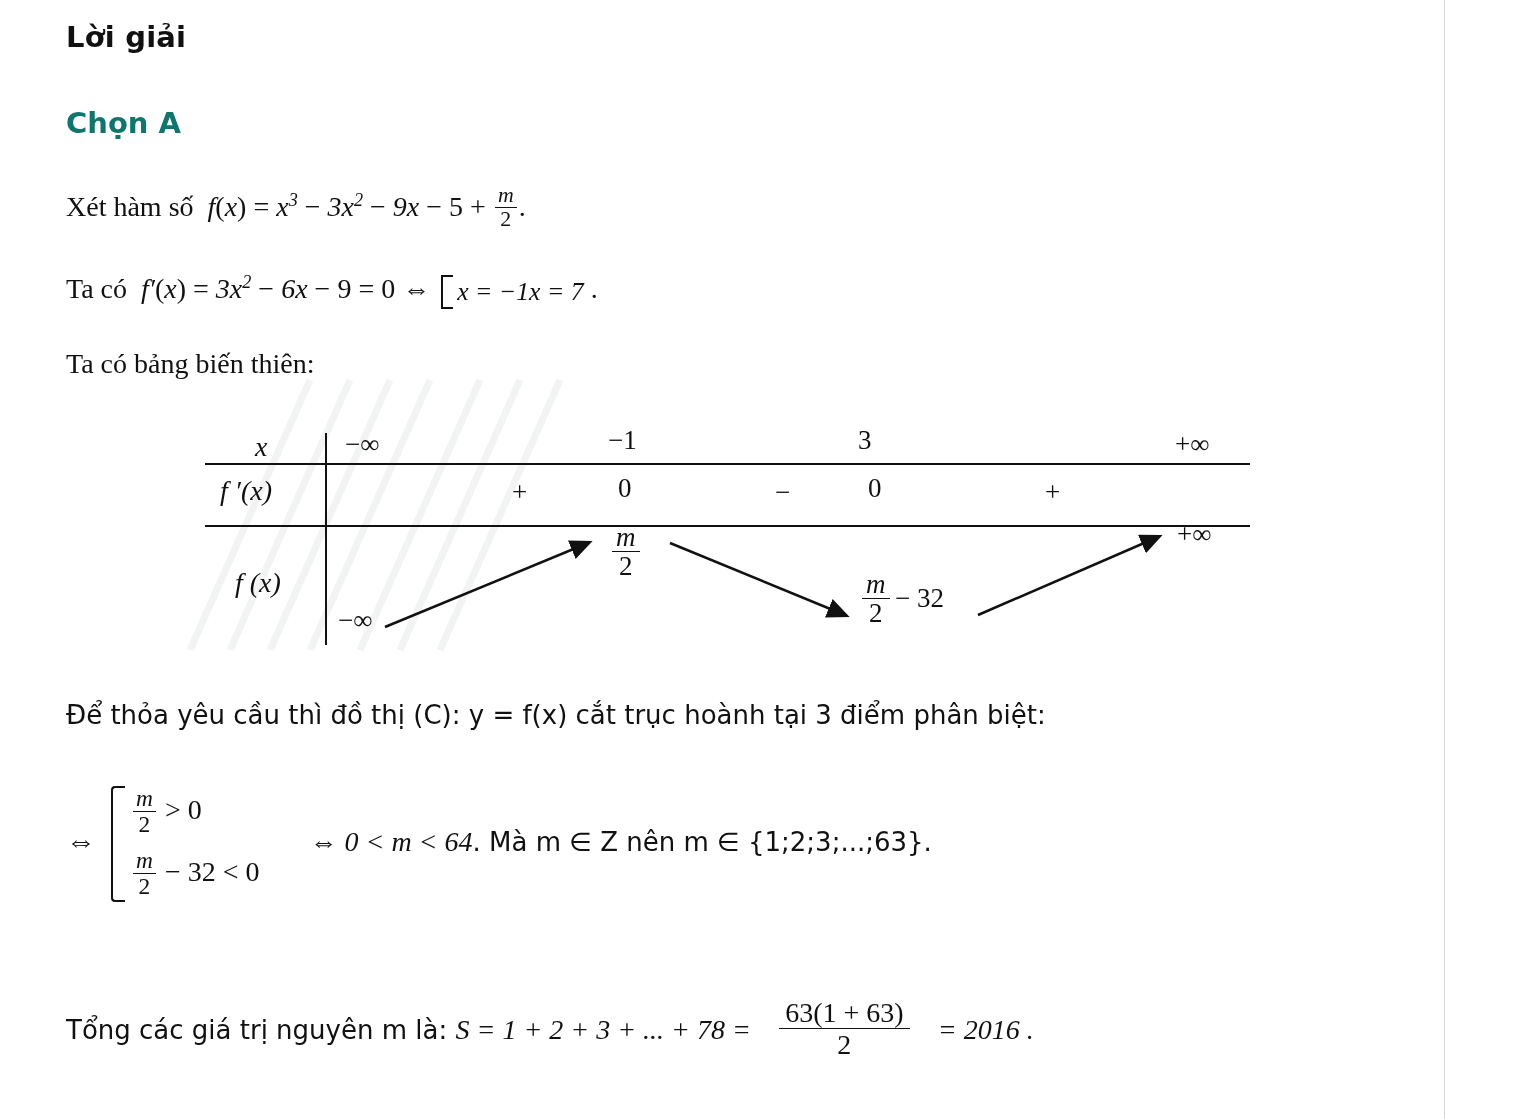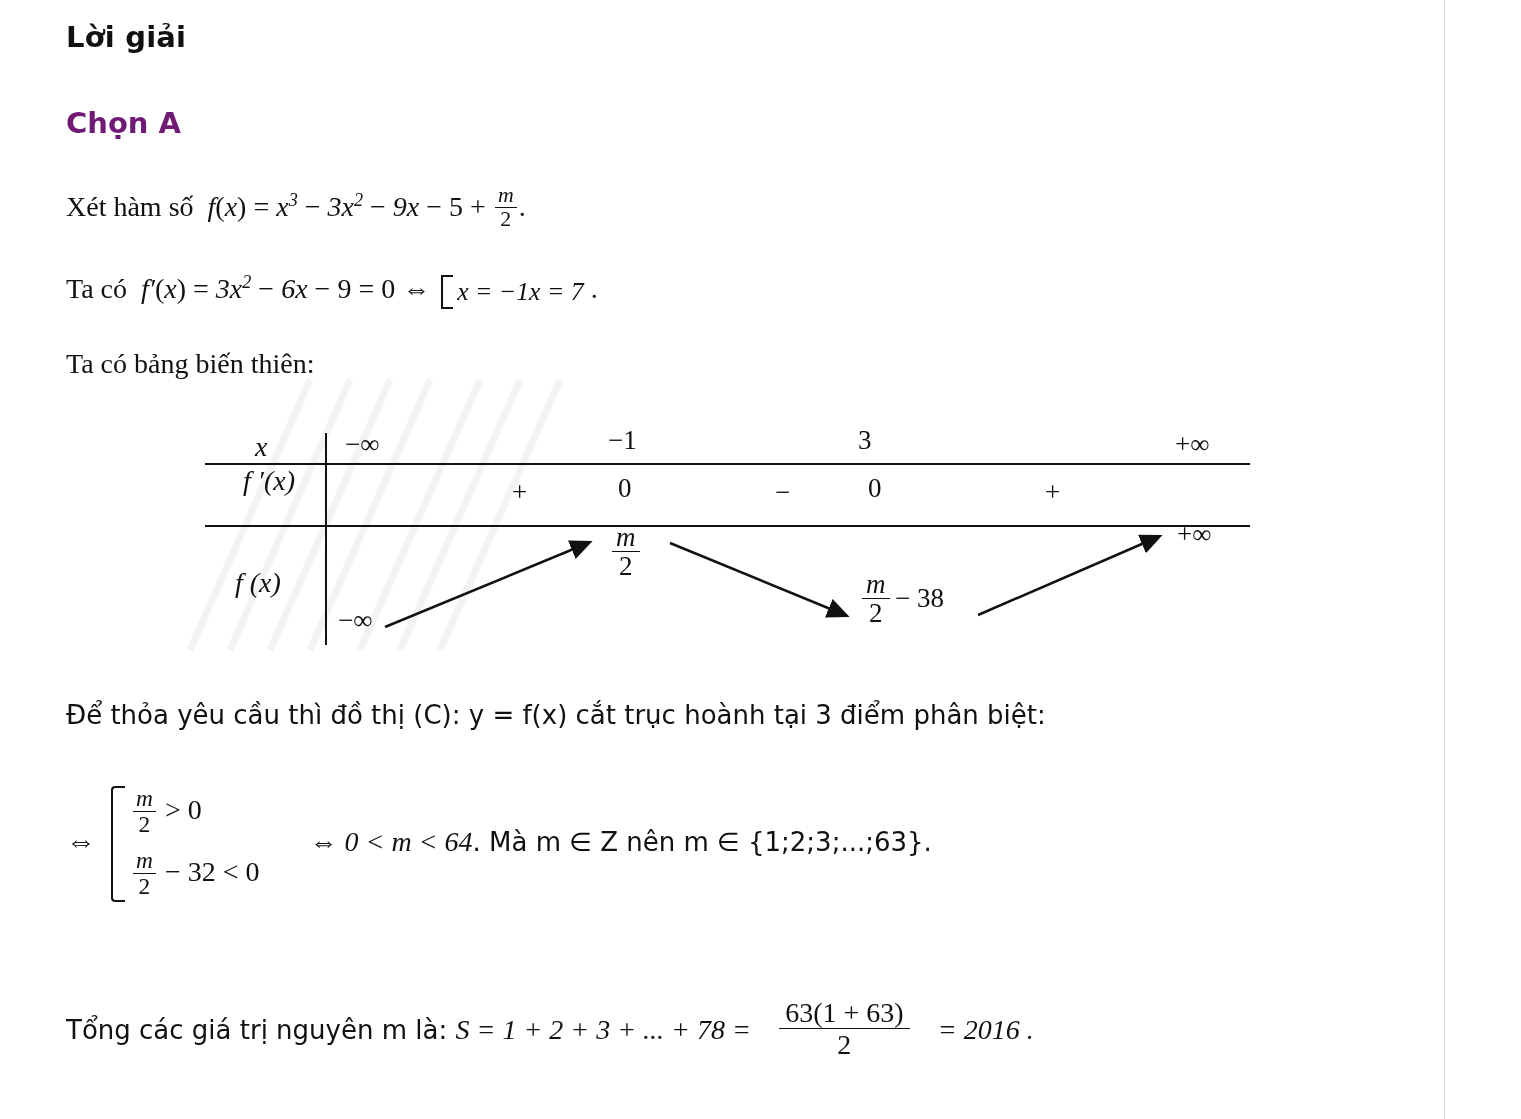--- a/index.html
+++ b/index.html
@@ -44,21 +44,21 @@
     padding: 20px 0 0 0;
     letter-spacing: 0.2px;
     color: #111;
   }
   h2.subheading {
     font-family: "DejaVu Sans", sans-serif;
     font-size: 29px;
     font-weight: bold;
     margin: 0;
     padding: 52px 0 0 0;
-    color: #701a75;
+    color: #0f766e;
   }
   .line {
     font-family: "Liberation Serif", serif;
     font-size: 28px;
     color: #111;
     white-space: nowrap;
   }
   .row-xet {
     position: absolute;
     left: 0;
@@ -363,21 +363,21 @@
     </g>
   </svg>
 
   <div class="bbt">
 
     <div class="hline top"></div>
     <div class="hline mid"></div>
     <div class="vline"></div>
 
     <div class="lbl" style="left:115px; top:16px;">x</div>
-    <div class="lbl" style="left:80px; top:50px;margin-left:23px;">f ′(x)</div>
+    <div class="lbl" style="left:80px; top:60px;">f ′(x)</div>
     <div class="lbl" style="left:95px; top:152px;">f (x)</div>
 
     <div class="val" style="left:205px; top:14px;">−∞</div>
     <div class="val" style="left:468px; top:10px;">−1</div>
     <div class="val" style="left:718px; top:10px;">3</div>
     <div class="val" style="left:1035px; top:14px;">+∞</div>
 
     <div class="sign" style="left:372px; top:62px;">+</div>
     <div class="sign" style="left:478px; top:58px;">0</div>
     <div class="sign" style="left:635px; top:62px;">−</div>
@@ -388,21 +388,21 @@
 
     <div class="frac-block" style="left:472px; top:108px;">
       <span class="n">m</span>
       <span class="d">2</span>
     </div>
 
     <div class="frac-block" style="left:722px; top:155px;">
       <span class="n">m</span>
       <span class="d">2</span>
     </div>
-    <div class="val" style="left:755px; top:168px;">− 38</div>
+    <div class="val" style="left:755px; top:168px;">− 32</div>
 
     <div class="val" style="left:1037px; top:104px;">+∞</div>
 
     <svg class="arrow-svg" viewBox="0 0 1110 235">
       <defs>
         <marker id="ah" markerWidth="10" markerHeight="10" refX="7" refY="4" orient="auto">
           <path d="M0,0 L9,4 L0,8 z" fill="#111"></path>
         </marker>
       </defs>
 

